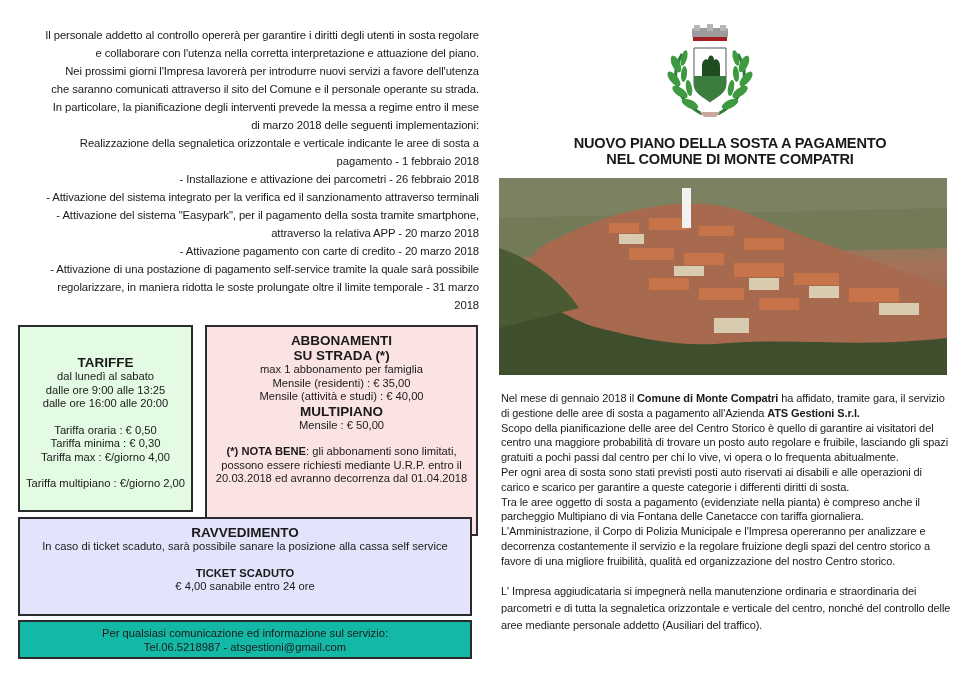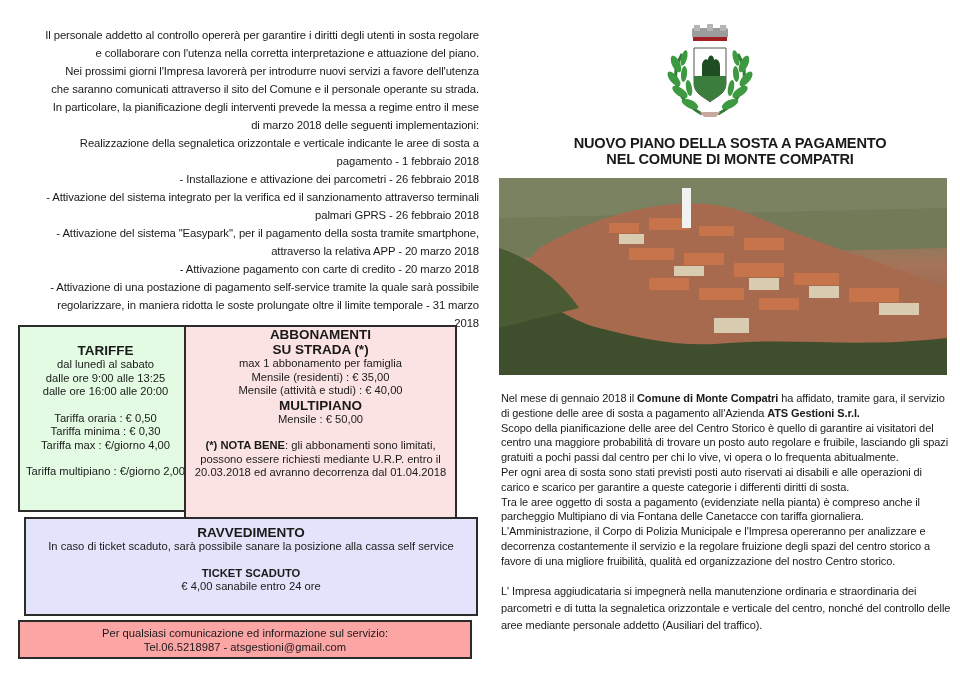--- a/index.html
+++ b/index.html
@@ -7,24 +7,24 @@
   body { position: relative; font-family: "Liberation Sans", sans-serif; color: #1a1a1a; }
 
   .left-text {
     position: absolute; left: 19px; top: 26px; width: 460px;
     font-size: 11.3px; line-height: 18px; letter-spacing: -0.1px;
   }
   .left-text p { margin: 0; text-align: right; }
   .left-text b { font-weight: normal; }
 
   .box { position: absolute; border: 2px solid #2b2b2b; text-align: center; font-size: 11.2px; line-height: 13.5px; }
-  .tariffe { left: 18px; top: 325px; width: 175px; height: 187px; background: #e3fbe3; padding-top: 16px; }
-  .abbon { left: 184px; top: 325px; width: 273px; height: 211px; background: #fce3e3; }
-  .ravv { left: 24px; top: 517px; width: 454px; height: 99px; background: #e3e3fb; padding-top: 6px; }
-  .contact { left: 18px; top: 620px; width: 454px; height: 39px; background: #fca5a5; padding-top: 5px; }
+  .tariffe { left: 18px; top: 325px; width: 175px; height: 187px; background: #e3fbe3; padding-top: 28px; }
+  .abbon { left: 205px; top: 325px; width: 273px; height: 211px; background: #fce3e3; padding-top: 6px; }
+  .ravv { left: 18px; top: 517px; width: 454px; height: 99px; background: #e3e3fb; padding-top: 6px; }
+  .contact { left: 18px; top: 620px; width: 454px; height: 39px; background: #14b8a6; padding-top: 5px; }
 
   .box h2 { font-size: 13.5px; line-height: 15px; font-weight: bold; }
   .box .sub-h { font-size: 13.5px; line-height: 15px; font-weight: bold; }
   .box .gap { height: 13px; }
   .box .strong { font-weight: bold; }
 
   .crest { position: absolute; left: 662px; top: 24px; width: 96px; height: 96px; }
   .title {
     position: absolute; left: 520px; top: 135px; width: 420px; text-align: center;
     font-size: 14.6px; line-height: 16px; font-weight: bold; letter-spacing: -0.2px;
@@ -50,21 +50,20 @@
   <p>che saranno comunicati attraverso il sito del Comune e il personale operante su strada.</p>
   <p>In particolare, la pianificazione degli interventi prevede la messa a regime entro il mese</p>
   <p>di marzo 2018 delle seguenti implementazioni:</p>
 
   <p><span>Realizzazione della segnaletica orizzontale e verticale indicante le aree di sosta a</span></p>
   <p><span>pagamento - </span><b>1 febbraio 2018</b></p>
 
   <p><span>- Installazione e attivazione dei parcometri - </span><b>26 febbraio 2018</b></p>
 
   <p><span>- Attivazione del sistema integrato per la verifica ed il sanzionamento attraverso terminali</span></p>
-  <p><span>palmari GPRS - </span><b>26 febbraio 2018</b></p>
 
   <p><span>- Attivazione del sistema "Easypark", per il pagamento della sosta tramite smartphone,</span></p>
   <p><span>attraverso la relativa APP - </span><b>20 marzo 2018</b></p>
 
   <p><span>- Attivazione pagamento con carte di credito - </span><b>20 marzo 2018</b></p>
 
   <p><span>- Attivazione di una postazione di pagamento self-service tramite la quale sarà possibile</span></p>
   <p><span>regolarizzare, in maniera ridotta  le soste prolungate oltre il limite temporale - </span><b>31 marzo</b></p>
   <p><b>2018</b></p>
 </div>

